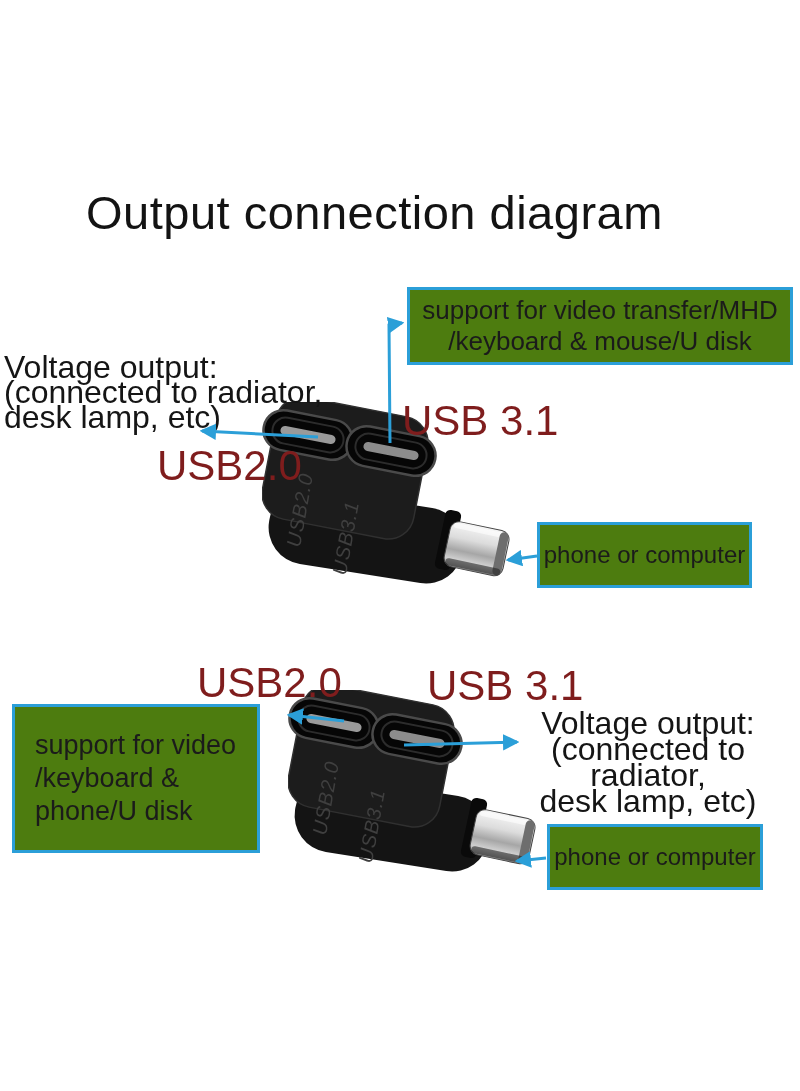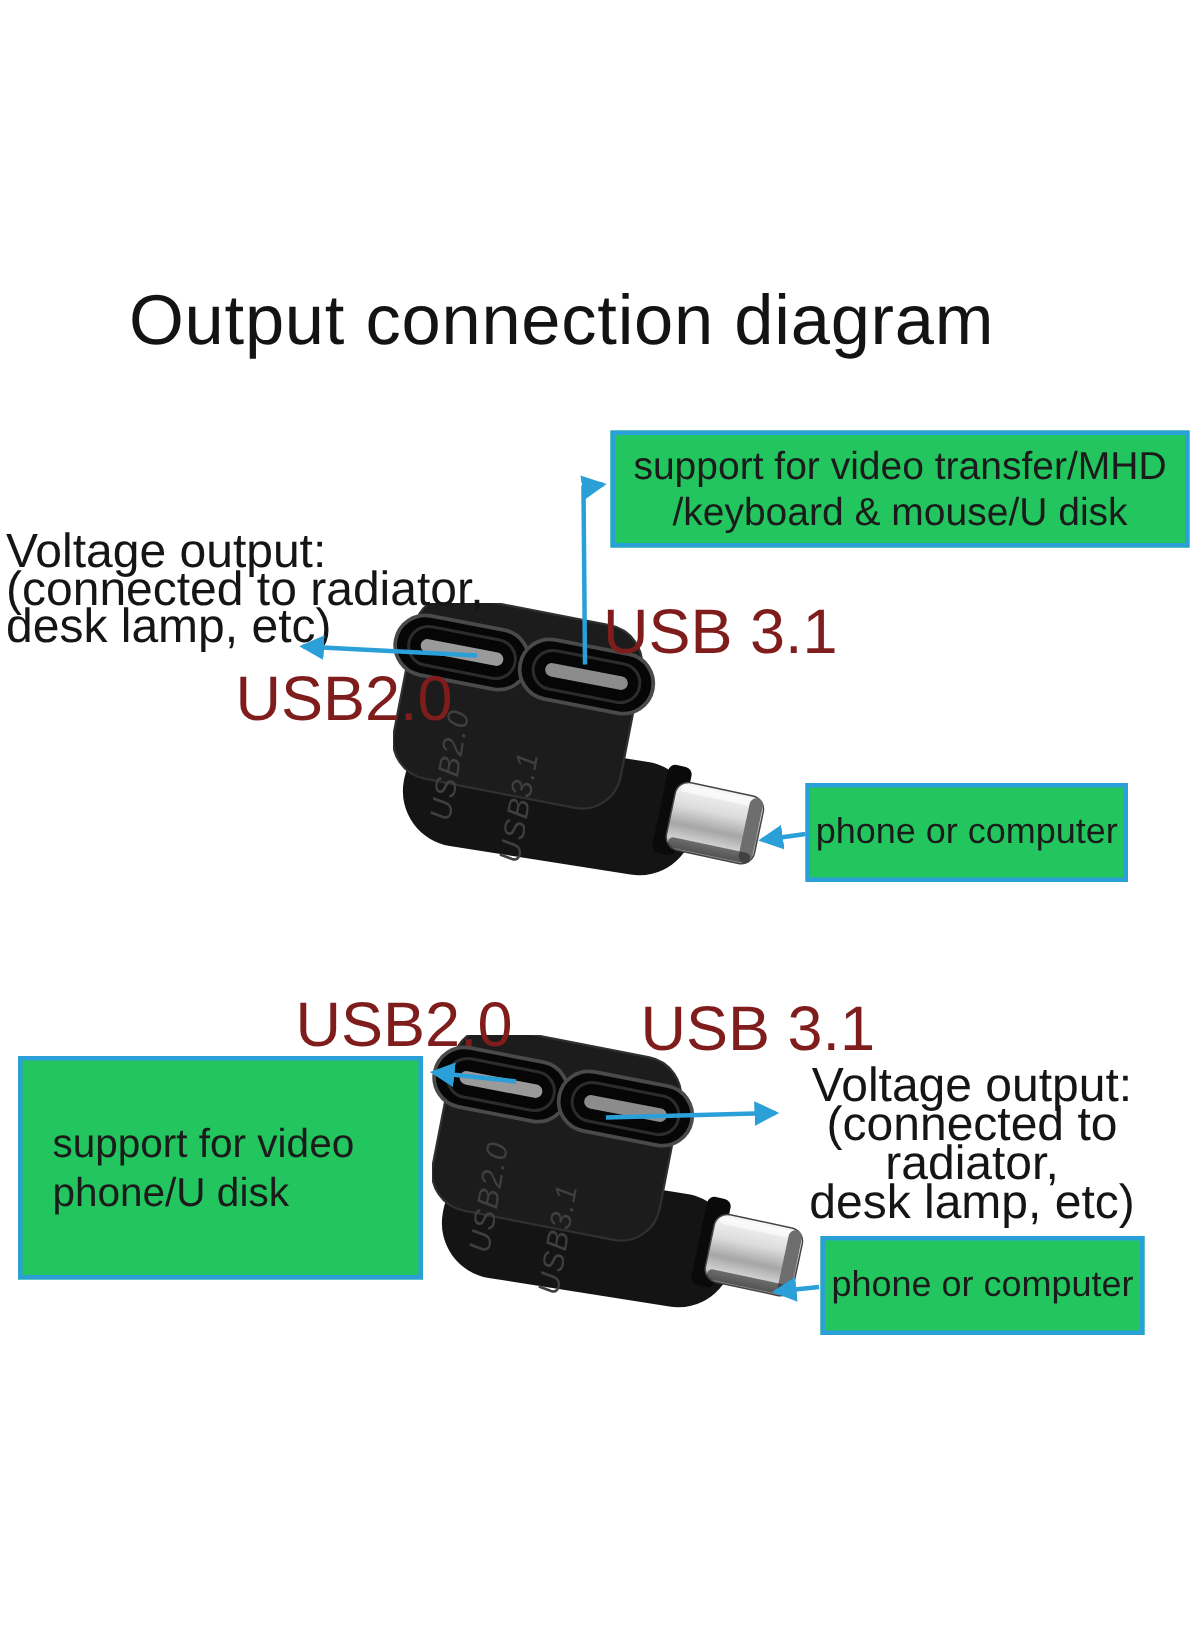--- a/index.html
+++ b/index.html
@@ -6,27 +6,27 @@
   .canvas{
     position:relative;width:800px;height:1091px;background:#ffffff;
     font-family:"Liberation Sans",sans-serif;color:#141414;overflow:hidden;border-radius:13px;
   }
   .abs{position:absolute;}
   .title{
     left:86px;top:185px;font-size:47px;letter-spacing:0.5px;
     color:#131313;white-space:nowrap;
   }
   .callout{
-    border:3px solid #2b9fd8;background:#22c55e;box-sizing:border-box;
+    border:3px solid #2b9fd8;background:#4d7c0f;box-sizing:border-box;
     display:flex;flex-direction:column;justify-content:center;
     color:#1b1b1b;z-index:3;
   }
   .callout.center{align-items:center;text-align:center;}
   .support1{left:407px;top:287px;width:386px;height:78px;font-size:26px;line-height:31px;}
-  .support2{left:12px;top:704px;width:270px;height:149px;font-size:27px;line-height:33px;padding-left:20px;}
+  .support2{left:12px;top:704px;width:248px;height:149px;font-size:27px;line-height:33px;padding-left:20px;}
   .phone1{left:537px;top:522px;width:215px;height:66px;font-size:24px;}
   .phone2{left:547px;top:824px;width:216px;height:66px;font-size:24px;}
   .note{font-size:32px;line-height:25px;color:#151515;z-index:3;}
   .note1{left:4px;top:355px;text-align:left;}
   .note2{left:498px;top:710px;width:300px;text-align:center;line-height:26px;}
   .usb-label{font-size:42px;color:#7f1d1d;white-space:nowrap;z-index:3;}
   .u20-1{left:157px;top:442px;}
   .u31-1{left:402px;top:397px;}
   .u20-2{left:197px;top:659px;}
   .u31-2{left:427px;top:662px;}
@@ -94,20 +94,21 @@
 
   <div class="abs callout center phone1">
     <div>phone or computer</div>
   </div>
 
   <div class="abs usb-label u20-2">USB2.0</div>
   <div class="abs usb-label u31-2">USB 3.1</div>
 
   <div class="abs callout support2">
     <div>support for video</div>
+    <div>/keyboard &amp;</div>
     <div>phone/U disk</div>
   </div>
 
   <div class="abs note note2">
     <div>Voltage output:</div>
     <div>(connected to radiator,</div>
     <div>desk lamp, etc)</div>
   </div>
 
   <svg class="abs adapter2" width="250" height="200" viewBox="0 0 250 200">

